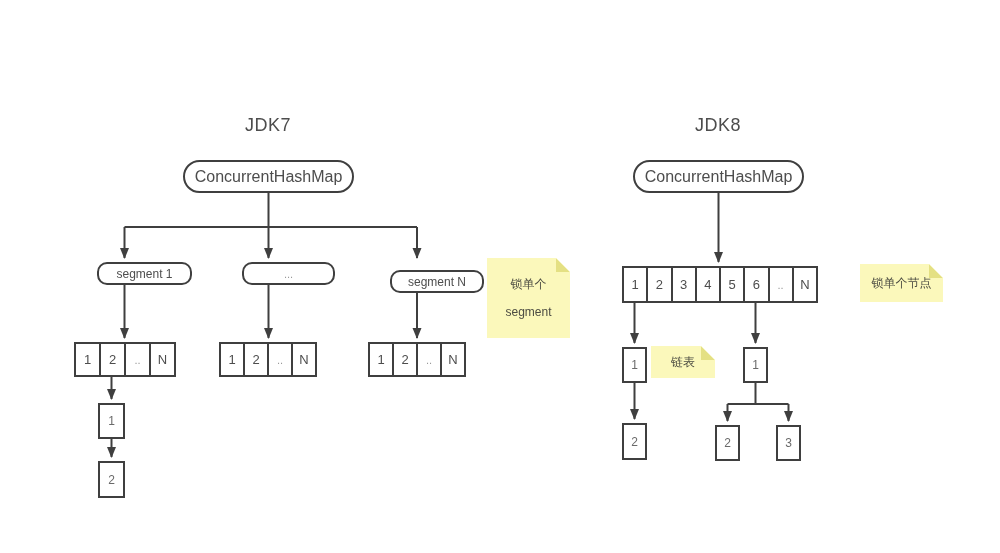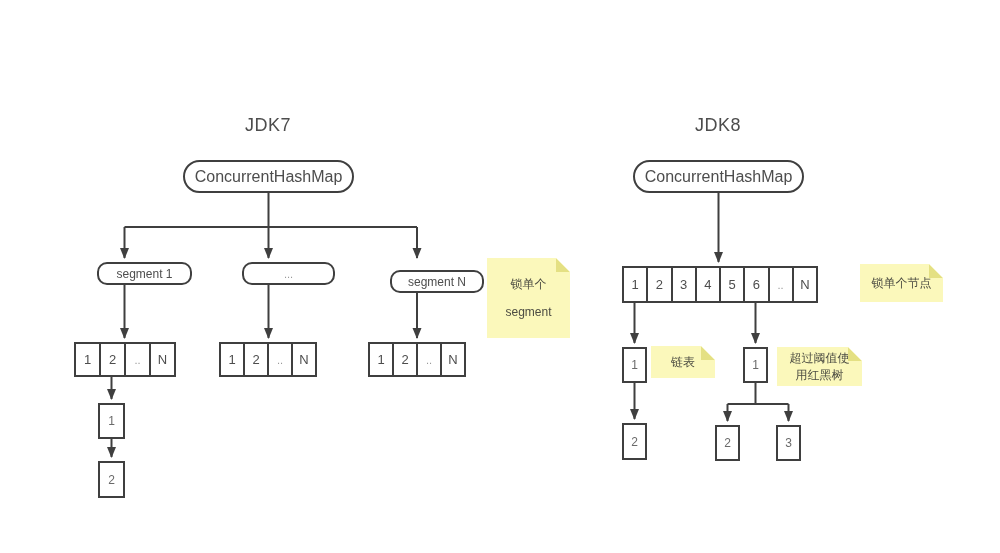--- a/index.html
+++ b/index.html
@@ -147,19 +147,14 @@
   <div class="abs note" style="left:860px;top:264px;width:83px;height:38px;">
     <span class="fold"></span>
     <span>锁单个节点</span>
   </div>
 
   <div class="abs note" style="left:651px;top:346px;width:64px;height:32px;">
     <span class="fold"></span>
     <span>链表</span>
   </div>
 
-  <div class="abs note" style="left:777px;top:347px;width:85px;height:39px;">
-    <span class="fold"></span>
-    <span>超过阈值使</span>
-    <span>用红黑树</span>
-  </div>
 
 </div>
 
 </body></html>

